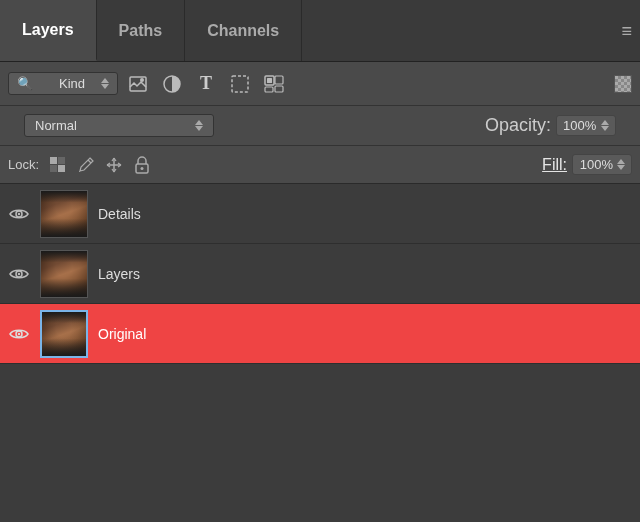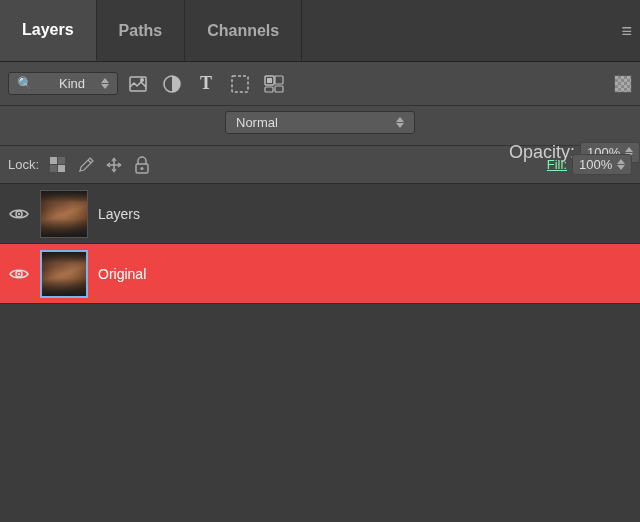--- a/index.html
+++ b/index.html
@@ -117,26 +117,25 @@
       background: #888;
       margin-left: auto;
       border: 1px solid #555;
       cursor: pointer;
     }
 
     
     .toolbar-row2 {
       display: flex;
       align-items: center;
-      padding: 5px 0;
+      padding: 5px 24px;
       background: #4a4a4a;
       border-bottom: 1px solid #333;
       gap: 8px;
       height: 40px;
-      flex-direction: column;
     }
     .blend-dropdown {
       display: flex;
       align-items: center;
       background: #5a5a5a;
       border: 1px solid #333;
       border-radius: 3px;
       padding: 3px 10px;
       gap: 6px;
       cursor: pointer;
@@ -175,42 +174,43 @@
 
     
     .toolbar-row3 {
       display: flex;
       align-items: center;
       padding: 4px 8px;
       background: #4a4a4a;
       border-bottom: 1px solid #2a2a2a;
       gap: 6px;
       height: 38px;
+      text-align: right;
     }
     .lock-label {
       font-size: 13px;
       color: #ccc;
       margin-right: 2px;
     }
     .lock-icon {
       width: 22px; height: 22px;
       display: flex; align-items: center; justify-content: center;
       cursor: pointer;
       color: #bbb;
       font-size: 15px;
     }
     .fill-section {
       display: flex;
       align-items: center;
       gap: 5px;
       margin-left: auto;
     }
     .fill-label {
-      font-size: 13px;
-      color: #86efac;
+      font-size: 16px;
+      color: #e5e5e5;
       text-decoration: underline;
     }
     .fill-value-box {
       display: flex;
       align-items: center;
       background: #5a5a5a;
       border: 1px solid #444;
       border-radius: 3px;
       padding: 2px 6px;
       min-width: 60px;
@@ -433,32 +433,45 @@
       <div class="spinner">
         <div class="spinner-arrow spinner-up"></div>
         <div class="spinner-arrow spinner-down"></div>
       </div>
     </div>
   </div>
 </div>
 
 <div class="layer-list">
 
-
   <div class="layer-item">
     <div class="eye-icon">
       <svg width="20" height="14" viewBox="0 0 20 14" fill="none" xmlns="http://www.w3.org/2000/svg">
         <path d="M1 7 C4 2, 16 2, 19 7 C16 12, 4 12, 1 7 Z" stroke="#bbb" stroke-width="1.5" fill="none"></path>
         <circle cx="10" cy="7" r="3" stroke="#bbb" stroke-width="1.5" fill="none"></circle>
         <circle cx="10" cy="7" r="1.2" fill="#bbb"></circle>
       </svg>
     </div>
     <div class="layer-thumb">
       <div class="thumb-img"></div>
     </div>
+    <span class="layer-name">Details</span>
+  </div>
+
+  <div class="layer-item">
+    <div class="eye-icon">
+      <svg width="20" height="14" viewBox="0 0 20 14" fill="none" xmlns="http://www.w3.org/2000/svg">
+        <path d="M1 7 C4 2, 16 2, 19 7 C16 12, 4 12, 1 7 Z" stroke="#bbb" stroke-width="1.5" fill="none"></path>
+        <circle cx="10" cy="7" r="3" stroke="#bbb" stroke-width="1.5" fill="none"></circle>
+        <circle cx="10" cy="7" r="1.2" fill="#bbb"></circle>
+      </svg>
+    </div>
+    <div class="layer-thumb">
+      <div class="thumb-img"></div>
+    </div>
     <span class="layer-name">Layers</span>
   </div>
 
   <div class="layer-item selected">
     <div class="eye-icon">
       <svg width="20" height="14" viewBox="0 0 20 14" fill="none" xmlns="http://www.w3.org/2000/svg">
         <path d="M1 7 C4 2, 16 2, 19 7 C16 12, 4 12, 1 7 Z" stroke="#ddd" stroke-width="1.5" fill="none"></path>
         <circle cx="10" cy="7" r="3" stroke="#ddd" stroke-width="1.5" fill="none"></circle>
         <circle cx="10" cy="7" r="1.2" fill="#ddd"></circle>
       </svg>

